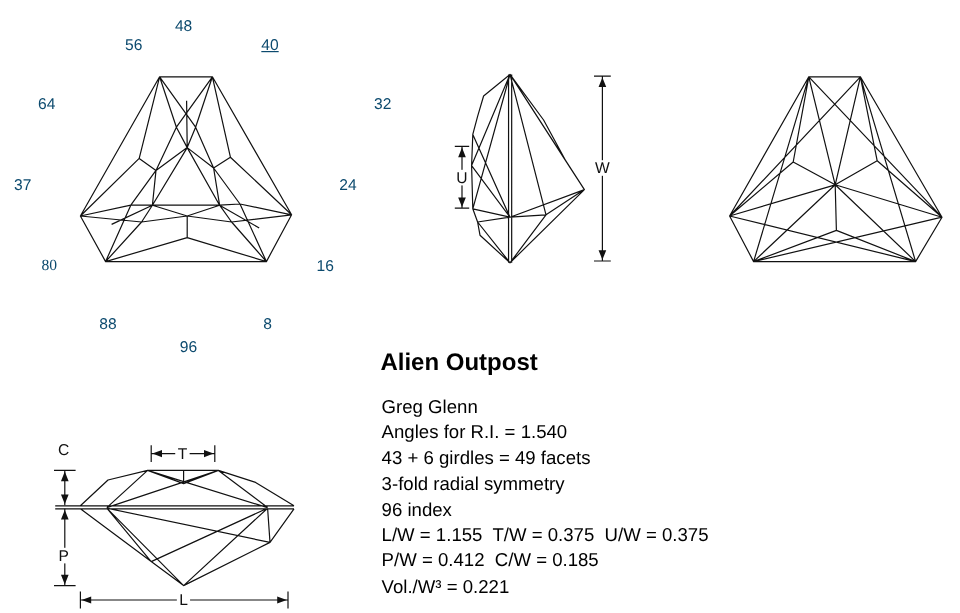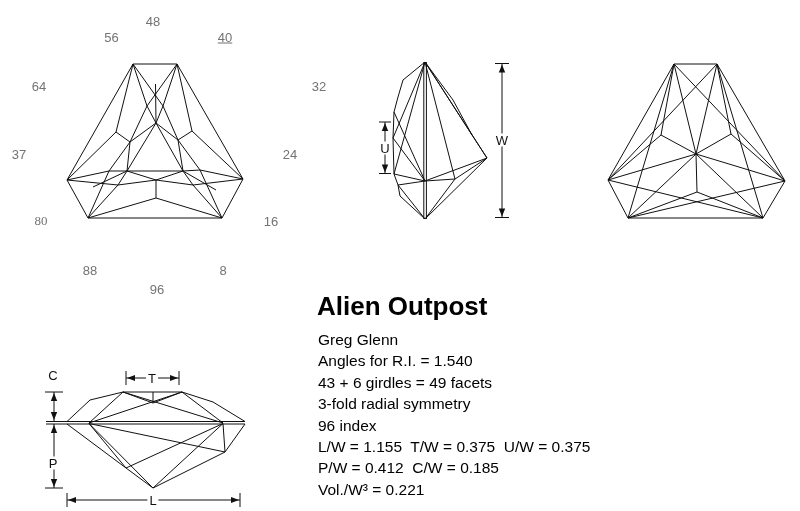--- a/index.html
+++ b/index.html
@@ -3,29 +3,29 @@
 <meta charset="utf-8">
 <style>
   html,body{margin:0;padding:0;background:#ffffff;}
   .canvas{
     position:relative;width:800px;height:511px;background:#ffffff;
     font-family:"Liberation Sans", sans-serif;color:#000;overflow:hidden;
   }
   svg{position:absolute;left:0;top:0;}
   .idx-label{
     position:absolute;transform:translate(-50%,-50%);
-    font-size:13px;color:#737373;white-space:nowrap;
+    font-size:13px;color:#0c4a6e;white-space:nowrap;
   }
   .dim-label{
     position:absolute;transform:translate(-50%,-50%);
     font-size:13px;color:#111;background:#ffffff;padding:0 2px;line-height:13px;
   }
   .title{
     position:absolute;left:317px;top:291px;
-    font-size:26px;font-weight:bold;letter-spacing:0;white-space:nowrap;
+    font-size:20px;font-weight:bold;letter-spacing:0;white-space:nowrap;
   }
   .info{
     position:absolute;left:318px;top:329px;
     font-size:15.5px;line-height:21.4px;
   }
   .info-line{white-space:pre;}
 </style>
 </head>
 <body>
 

